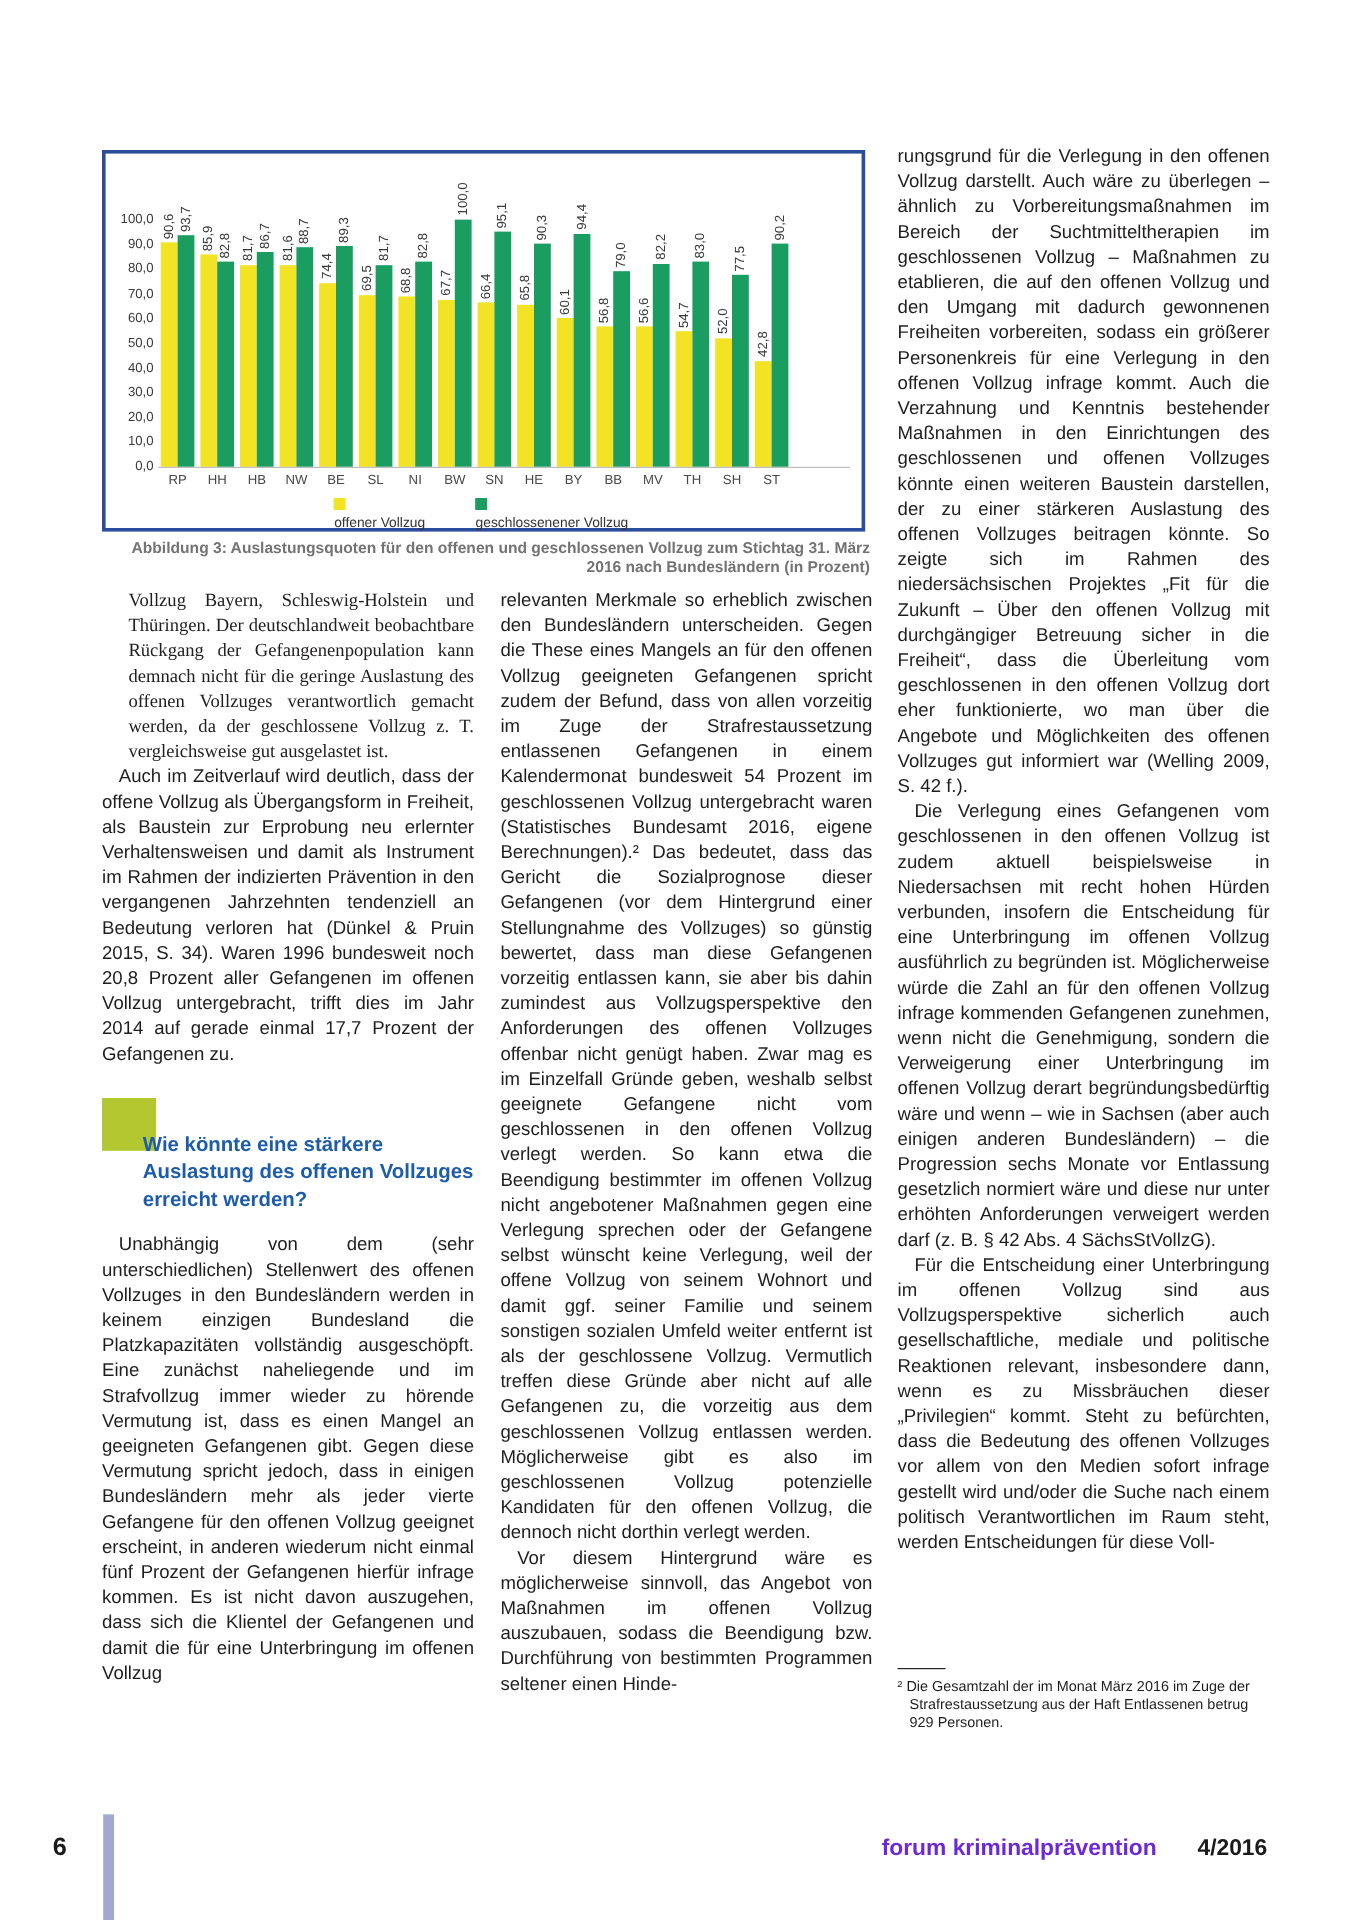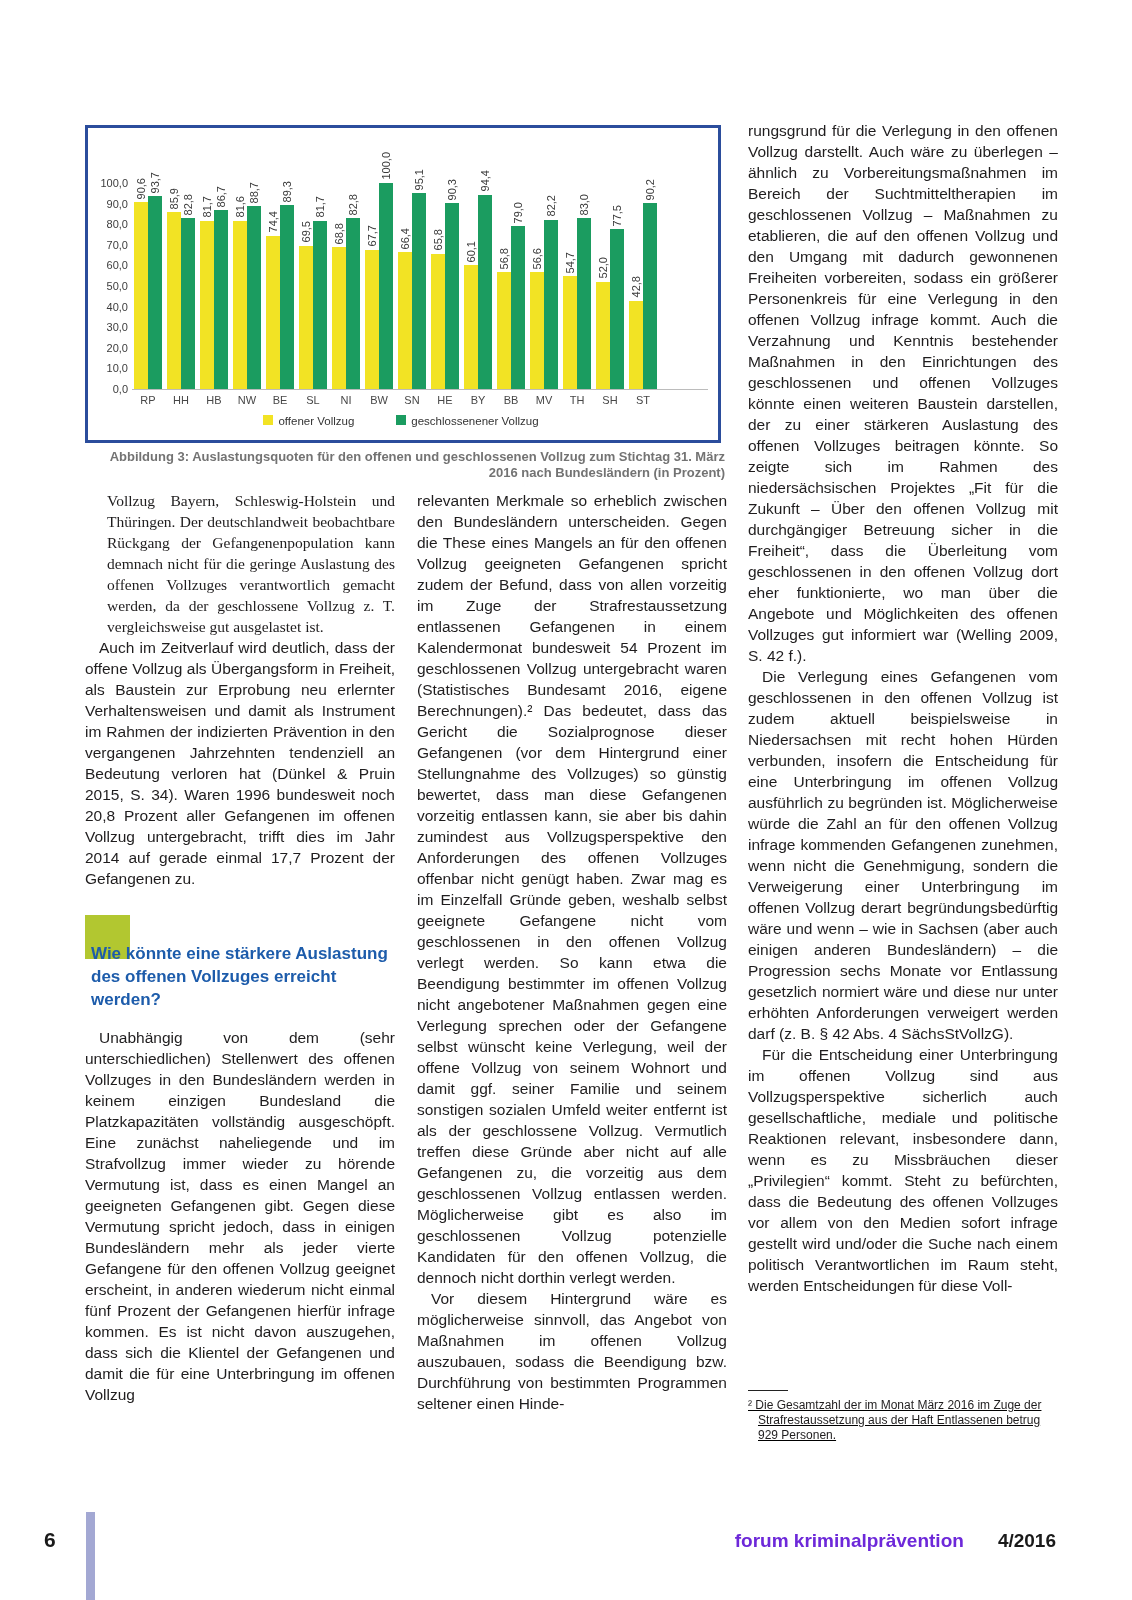--- a/index.html
+++ b/index.html
@@ -20,40 +20,40 @@
   .y-tick { position:absolute; right:6px; font-size:11px; color:#3c3c3c; line-height:1; }
   .groups { display:flex; align-items:flex-end; }
   .group { display:flex; flex-direction:column; align-items:center; width:28px; margin-right:5px; }
   .group.first { margin-right:25px; }
   .bars { display:flex; align-items:flex-end; height:250px; }
   .bar-wrap { display:flex; flex-direction:column; justify-content:flex-end; align-items:center; width:14px; }
   .vlabel { writing-mode:vertical-rl; transform:rotate(180deg); font-size:11px; color:#3a3a3a; line-height:1; margin-bottom:3px; }
   .bar { width:14px; }
   .cat-label { height:14px; margin-top:5px; font-size:11px; color:#474747; white-space:nowrap; }
   .legend { display:flex; justify-content:center; gap:42px; margin-top:7px; }
-  .legend-item { display:flex; gap:5px; font-size:11.5px; color:#333; }
+  .legend-item { display:flex; gap:5px; font-size:11.5px; color:#333;flex-direction:column; }
   .swatch { width:10px; height:10px; display:inline-block; }
 
   .caption { position:absolute; left:85px; top:449px; width:640px; font-size:13px; line-height:16px; font-weight:bold; color:#737373;text-align:right; }
 
   
   .col { position:absolute; width:310px; color:#1f1d1e; font-size:15.5px; line-height:21px; text-align:justify; overflow:hidden; }
   .col-left   { left:85px;  top:490px; height:992px; }
   .col-middle { left:417px; top:490px; height:992px; }
   .col-right  { left:748px; top:120px; height:1248px; }
   .para { text-align:justify; }
   .para.indent { text-indent:14px; }
   .para.inset { padding-left:22px;font-family:Liberation Serif, serif; }
 
   .section-heading { position:relative; margin-top:26px; margin-bottom:16px; min-height:88px; }
   .green-square { position:absolute; left:0; top:0; width:45px; height:44px; background:#b2c730; }
-  .heading-text { position:relative; margin-left:6px; padding-top:27px; color:#1d5cab; font-weight:bold; font-size:17px; line-height:23px; text-align:left; }
-
-  
-  .footnote { position:absolute; left:748px; top:1390px; width:312px;text-decoration:underline; }
+  .heading-text { position:relative; margin-left:34px; padding-top:27px; color:#1d5cab; font-weight:bold; font-size:17px; line-height:23px; text-align:left; }
+
+  
+  .footnote { position:absolute; left:748px; top:1390px; width:312px; }
   .fn-rule { width:40px; border-top:1.5px solid #222; margin-bottom:7px; }
   .fn-text { font-size:12px; line-height:15px; color:#1f1d1e; padding-left:10px; text-indent:-10px; }
 
   
   .page-num { position:absolute; left:44px; top:1528px; font-size:21px; font-weight:bold; color:#1a1a1a; }
   .footer-bar { position:absolute; left:86px; top:1512px; width:9px; height:88px; background:#a3a8d3; }
   .footer-right { position:absolute; right:76px; top:1530px; display:flex; gap:34px; align-items:baseline; }
   .footer-right .journal { font-size:19px; font-weight:bold; color:#6d28d9; }
   .footer-right .issue { font-size:19px; font-weight:bold; color:#1a1a1a; }
 </style>

